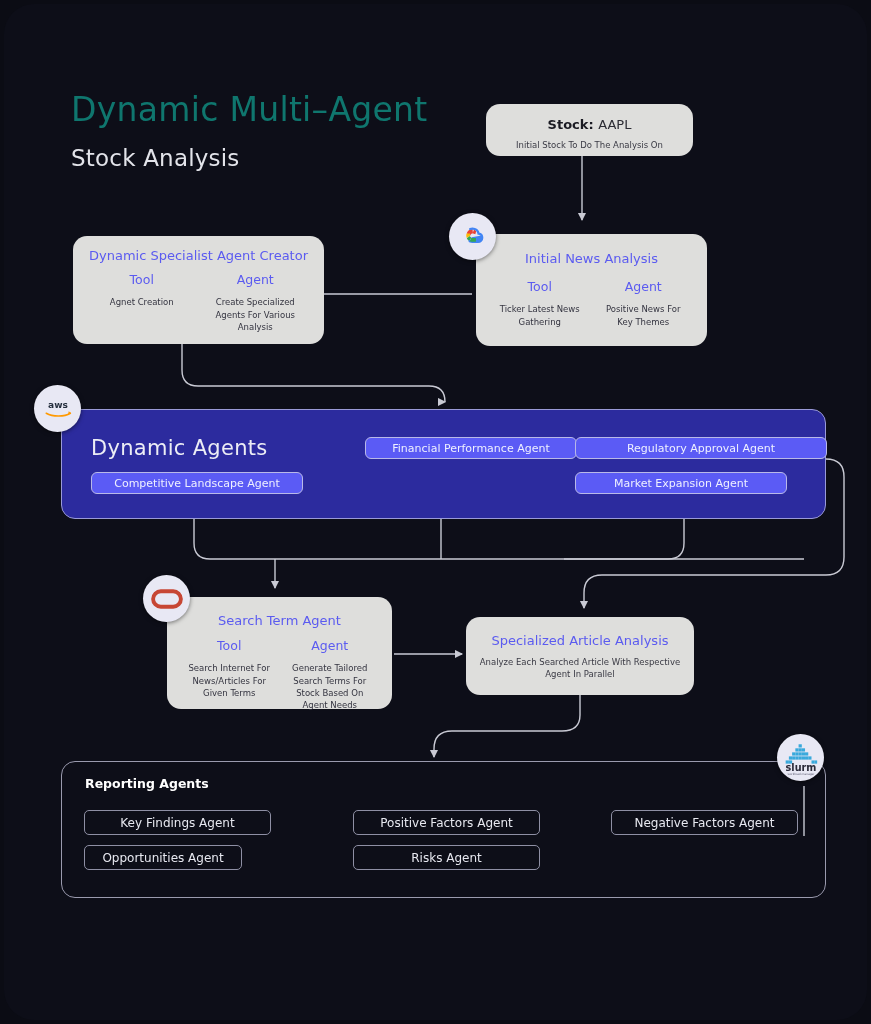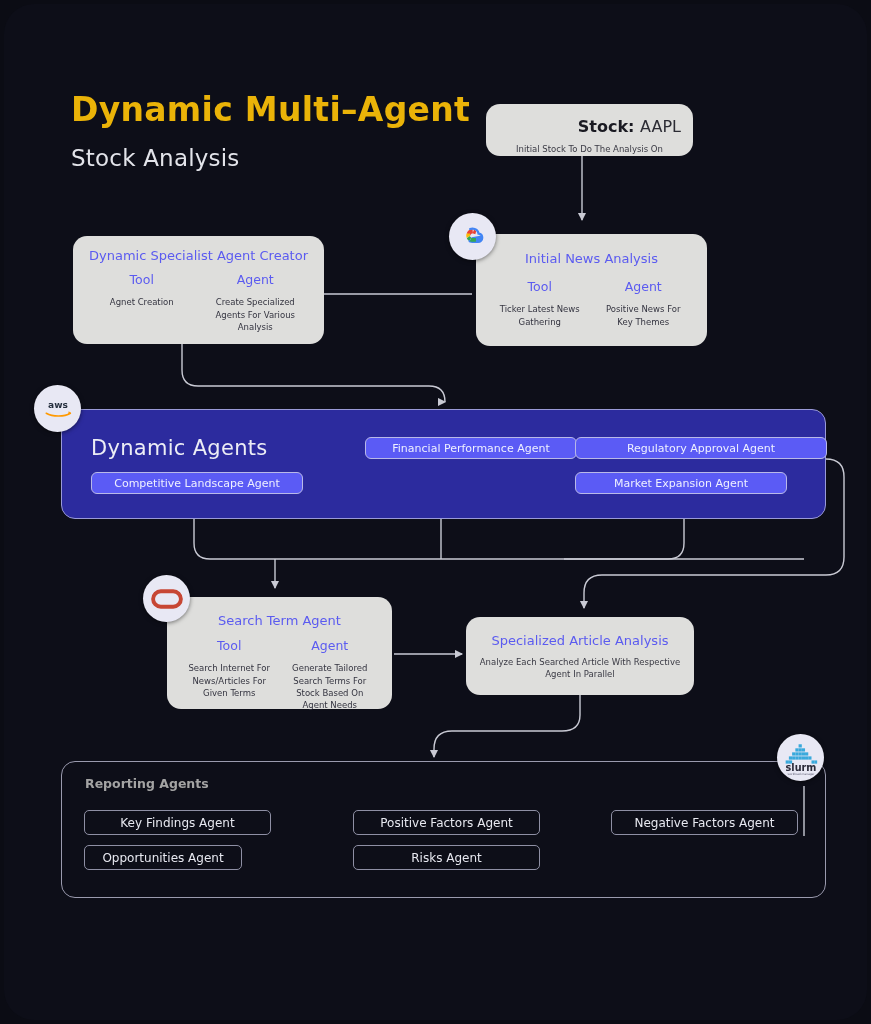--- a/index.html
+++ b/index.html
@@ -22,23 +22,23 @@
     background: #0d0e18;
     border-radius: 30px;
     overflow: hidden;
   }
   .abs { position: absolute; }
 
   
   #title-block { left: 67px; top: 88px; width: 420px; }
   #main-title {
     font-size: 33px;
-    color: #eab308;
+    color: #0f766e;
     letter-spacing: 0.3px;
-    font-weight: 700;
+    font-weight: 400;
     line-height: 1.1;
     white-space: nowrap;
   }
   #sub-title {
     margin-top: 17px;
     font-size: 23px;
     color: #e3e4ea;
     font-weight: 400;
     letter-spacing: 0.2px;
   }
@@ -51,21 +51,21 @@
     padding: 10px 12px;
     color: #2a2a32;
   }
   .card-title {
     color: #5b5bf0;
     font-size: 13px;
     text-align: center;
     line-height: 1.25;
     font-weight: 400;
   }
-  .card-title.dark { color: #1a1a22; font-weight: bold; font-size: 16px; text-align: right; }
+  .card-title.dark { color: #1a1a22; font-weight: bold; font-size: 13px; }
   .card-title.dark .ticker { font-weight: 400; color: #2c2c34; }
   .card-sub {
     font-size: 8.5px;
     text-align: center;
     color: #3a3a44;
     margin-top: 7px;
     line-height: 1.35;
   }
   .cols { display: flex; margin-top: 12px; }
   .col { flex: 1 1 50%; text-align: center; }
@@ -131,21 +131,21 @@
     border: 1px solid #9a9aae;
     border-radius: 14px;
     box-sizing: border-box;
     background: transparent;
   }
   #reporting-title {
     position: absolute;
     left: 23px; top: 14px;
     font-size: 12.5px;
     font-weight: bold;
-    color: #a3a3a3;
+    color: #ffffff;
   }
   .report-pill {
     position: absolute;
     height: 25px;
     border: 1px solid #8e8fa4;
     border-radius: 5px;
     color: #e7e8f0;
     font-size: 12px;
     display: flex;
     align-items: center;

